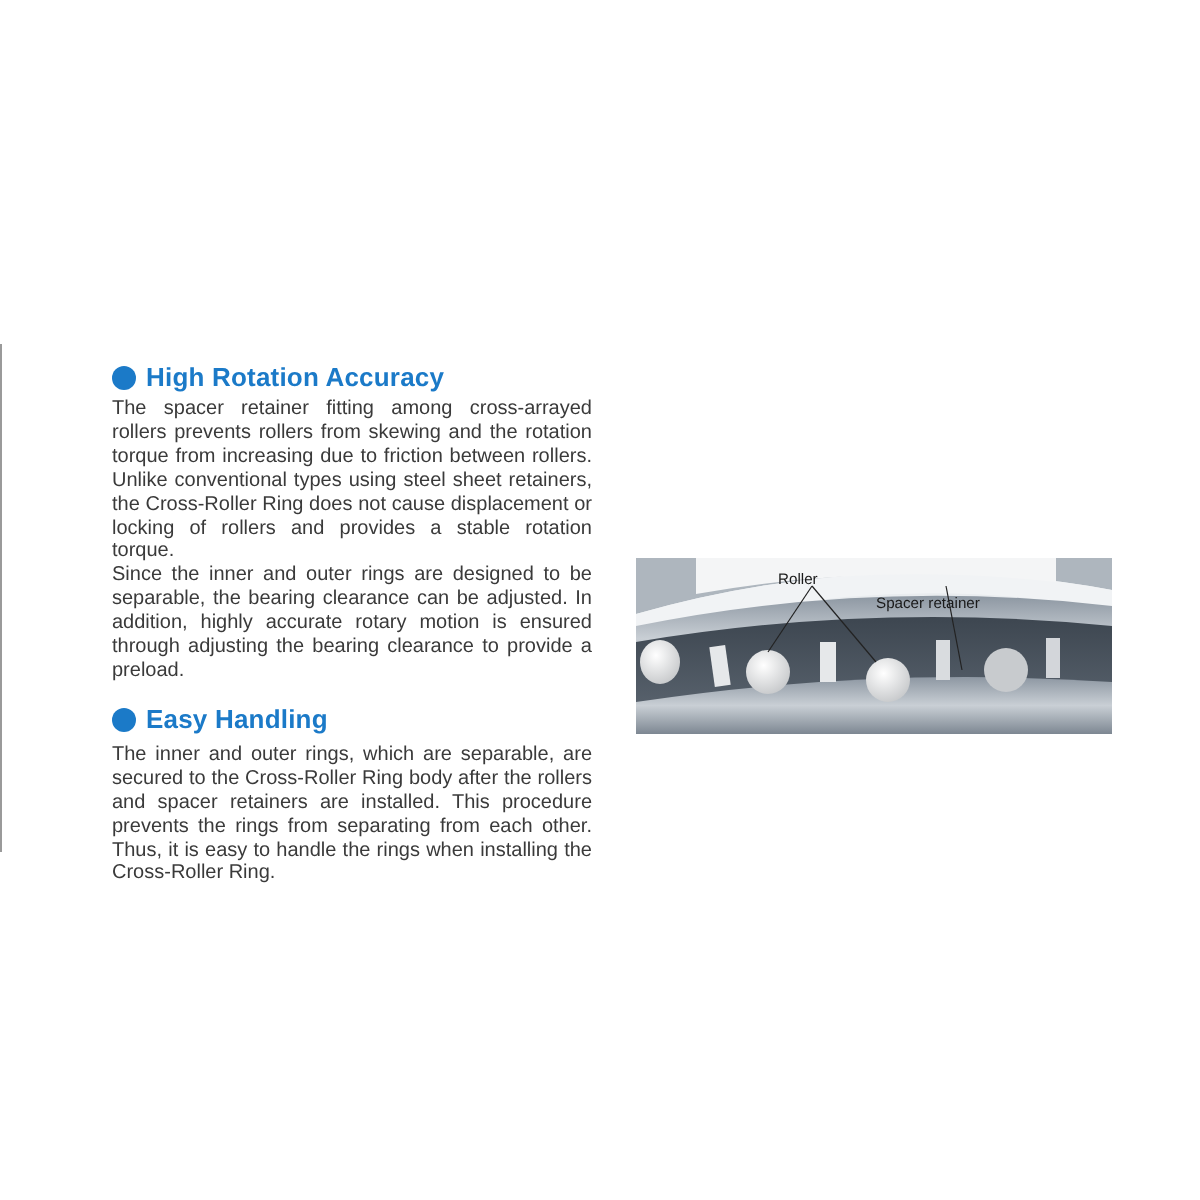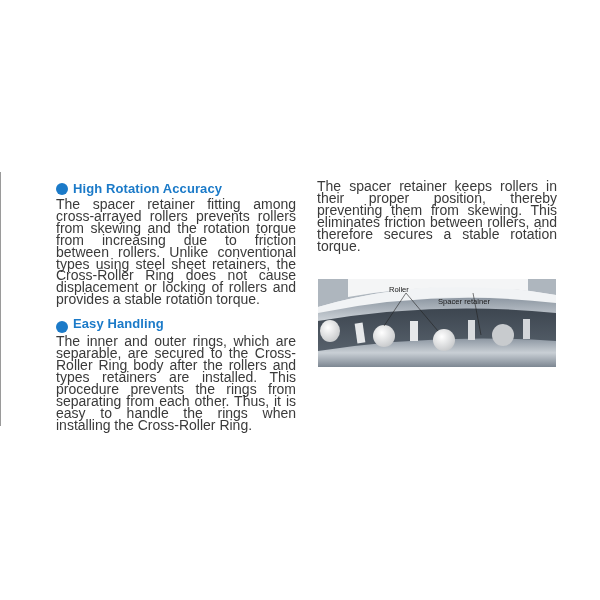--- a/index.html
+++ b/index.html
@@ -6,49 +6,49 @@
     body { width: 600px; height: 600px; position: relative; overflow: hidden;
            font-family: "Liberation Sans", sans-serif; color: #333333; }
     .left-rule { position: absolute; left: 0; top: 172px; width: 1px; height: 254px; background: #9a9a9a; }
     .col { position: absolute; }
     .col-left { left: 56px; top: 180px; width: 240px; }
     .col-right { left: 317px; top: 178px; width: 240px; }
     .heading { display: flex; align-items: center; margin: 0; color: #1b7ac8; font-weight: bold;
                font-size: 13px; line-height: 18px; letter-spacing: 0.1px; }
     .bullet { display: inline-block; width: 12px; height: 12px; border-radius: 50%;
               background: #1b7ac8; margin-right: 5px; flex: none; }
-    .para { margin: 1px 0 0 0; font-size: 14px; line-height: 11.9px; text-align: justify;
+    .para { margin: 1px 0 0 0; font-size: 10px; line-height: 11.9px; text-align: justify;
             color: #3a3a3a; }
-    .heading.h2 { margin-top: 9px; align-items: flex-end; }
+    .heading.h2 { margin-top: 9px; }
     .figure { position: absolute; left: 318px; top: 279px; width: 238px; height: 88px;
               overflow: hidden; background: #f9a8d4; }
     .figure svg { display: block; }
     .fig-label { position: absolute; font-size: 7.6px; color: #1a1a1a; white-space: nowrap; }
   </style>
 </head>
 <body>
 
 <div class="left-rule"></div>
 
 <div class="col col-left">
   <h2 class="heading">
     <span class="bullet"></span>
     <span>High Rotation Accuracy</span>
   </h2>
   <p class="para">The spacer retainer fitting among cross-arrayed rollers prevents rollers from skewing and the rotation torque from increasing due to friction between rollers.  Unlike conventional types using steel sheet retainers, the Cross-Roller Ring does not cause displacement or locking of rollers and provides a stable rotation torque.</p>
+  <p class="para" style="margin-top:0">Since the inner and outer rings are designed to be separable, the bearing clearance can be adjusted.  In addition, highly accurate rotary motion is ensured through adjusting the bearing clearance to provide a preload.</p>
 
   <h2 class="heading h2">
     <span class="bullet"></span>
     <span>Easy Handling</span>
   </h2>
-  <p class="para" style="margin-top:3px">The inner and outer rings, which are separable, are secured to the Cross-Roller Ring body after the rollers and types retainers are installed.  This procedure prevents the rings from separating from each other.  Thus, it is easy to handle the rings when installing the Cross-Roller Ring.</p>
+  <p class="para" style="margin-top:3px">The inner and outer rings, which are separable, are secured to the Cross-Roller Ring body after the rollers and spacer retainers are installed.  This procedure prevents the rings from separating from each other.  Thus, it is easy to handle the rings when installing the Cross-Roller Ring.</p>
 </div>
 
 <div class="col col-right">
-  <p class="para" style="margin-top:3px">The spacer retainer keeps rollers in their proper position, thereby preventing them from skewing.  This eliminates friction between rollers, and therefore secures a stable rotation torque.</p>
 </div>
 
 <div class="figure">
   <svg width="238" height="88" viewBox="0 0 238 88">
     <defs>
       <linearGradient id="ring" x1="0" y1="0" x2="0" y2="1">
         <stop offset="0" stop-color="#8d97a2"></stop>
         <stop offset="0.5" stop-color="#c9cfd5"></stop>
         <stop offset="1" stop-color="#7d8792"></stop>
       </linearGradient>

